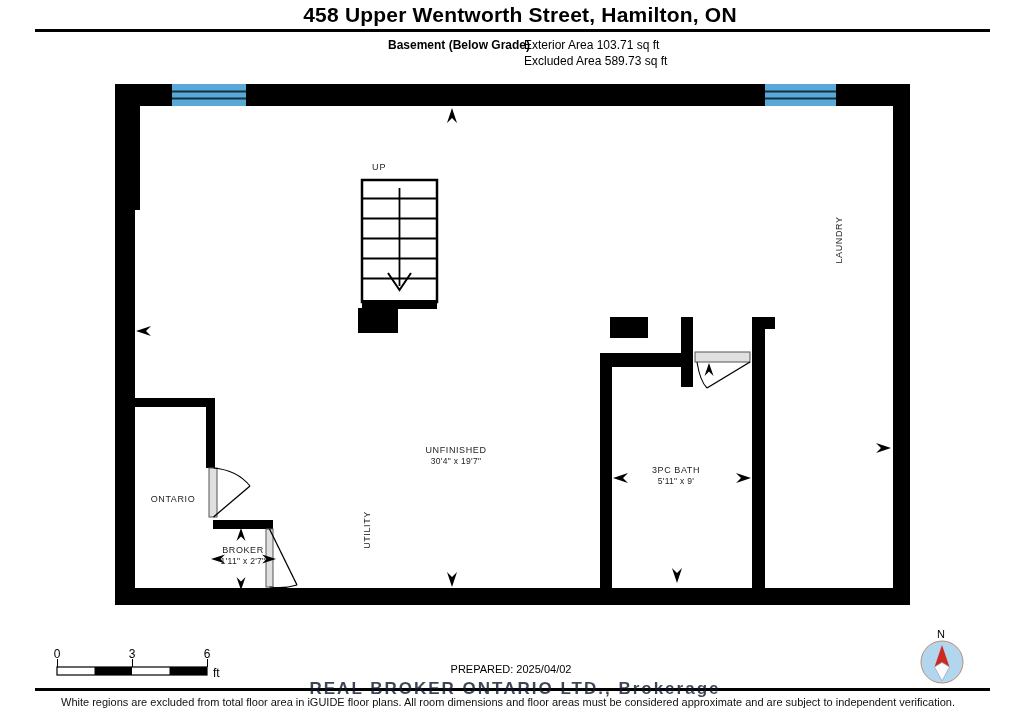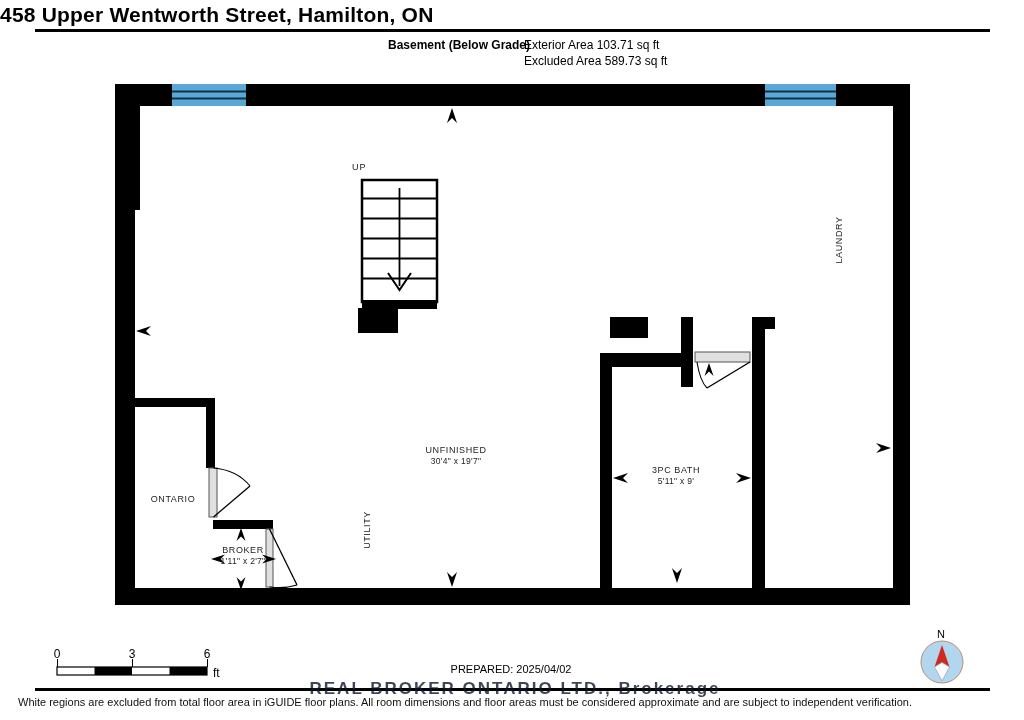--- a/index.html
+++ b/index.html
@@ -1,35 +1,35 @@
 <!DOCTYPE html>
 <html><head>
 <meta charset="utf-8">
 <style>
   html,body{margin:0;padding:0;background:#ffffff;}
   .page{position:relative;width:1024px;height:720px;background:#ffffff;overflow:hidden;
         font-family:"Liberation Sans", sans-serif;color:#000;}
   .abs{position:absolute;}
-  .title{top:3px;left:0;right:0;font-size:21px;font-weight:bold;letter-spacing:0.2px;}
+  .title{top:3px;left:16px;right:0;text-align:center;font-size:21px;font-weight:bold;letter-spacing:0.2px;}
   .title-rule{top:29px;left:35px;width:955px;height:3px;background:#000;}
   .floor-label{top:38px;left:388px;font-size:12px;font-weight:bold;}
   .area-line1{top:38px;left:524px;font-size:12px;}
   .area-line2{top:54px;left:524px;font-size:12px;}
   .room-label{font-size:9px;letter-spacing:0.6px;color:#222;white-space:nowrap;text-align:center;
               transform:translate(-50%,-50%);line-height:11px;}
   .room-dims{font-size:8.5px;letter-spacing:0.3px;}
   .vertical{transform:translate(-50%,-50%) rotate(-90deg);}
-  .up-label{top:162px;left:352px;font-size:9px;letter-spacing:1px;color:#222;}
+  .up-label{top:162px;left:372px;font-size:9px;letter-spacing:1px;color:#222;}
   .scale-num{font-size:12px;transform:translateX(-50%);}
   .scale-unit{top:666px;left:213px;font-size:12px;}
   .prepared{top:663px;left:511px;font-size:11px;transform:translateX(-50%);white-space:nowrap;}
   .watermark{top:689px;left:515px;font-size:17px;font-weight:bold;letter-spacing:2px;color:#0f172a;
              opacity:0.8;transform:translate(-50%,-50%);white-space:nowrap;z-index:5;}
   .footer-rule{top:688px;left:35px;width:955px;height:3px;background:#000;z-index:2;}
-  .disclaimer{top:696px;left:0;width:930px;text-align:center;font-size:11px;color:#111;z-index:3;}
+  .disclaimer{top:696px;left:0;width:930px;text-align:center;font-size:11px;color:#111;z-index:3;padding-left:43px;}
   .compass-n{top:628px;left:941px;font-size:11px;transform:translateX(-50%);}
   svg.plan{position:absolute;top:0;left:0;}
 </style>
 </head>
 <body>
 
 <div class="page">
 
   <div class="abs title">458 Upper Wentworth Street, Hamilton, ON</div>
   <div class="abs title-rule"></div>

